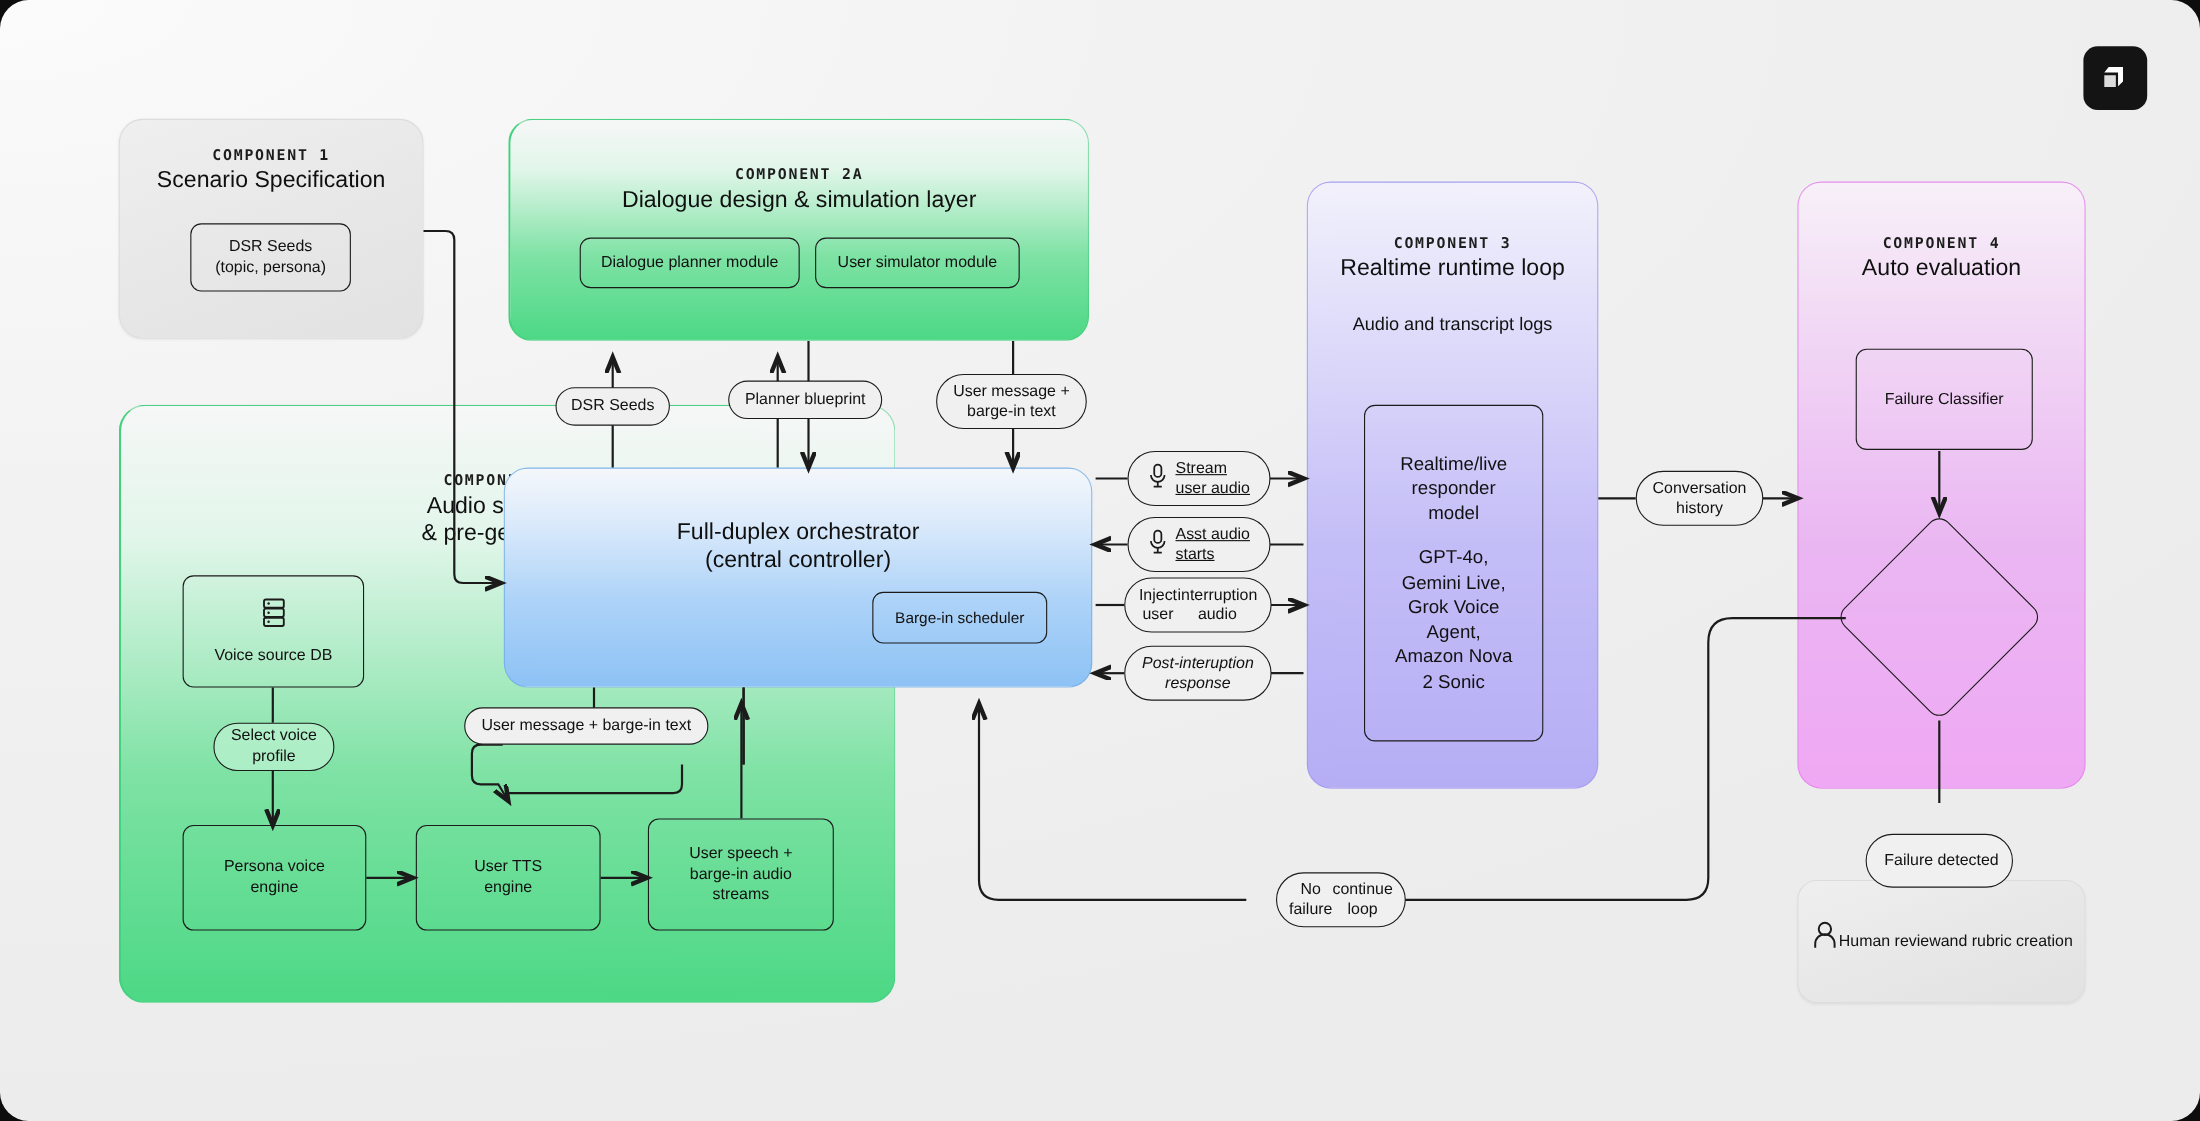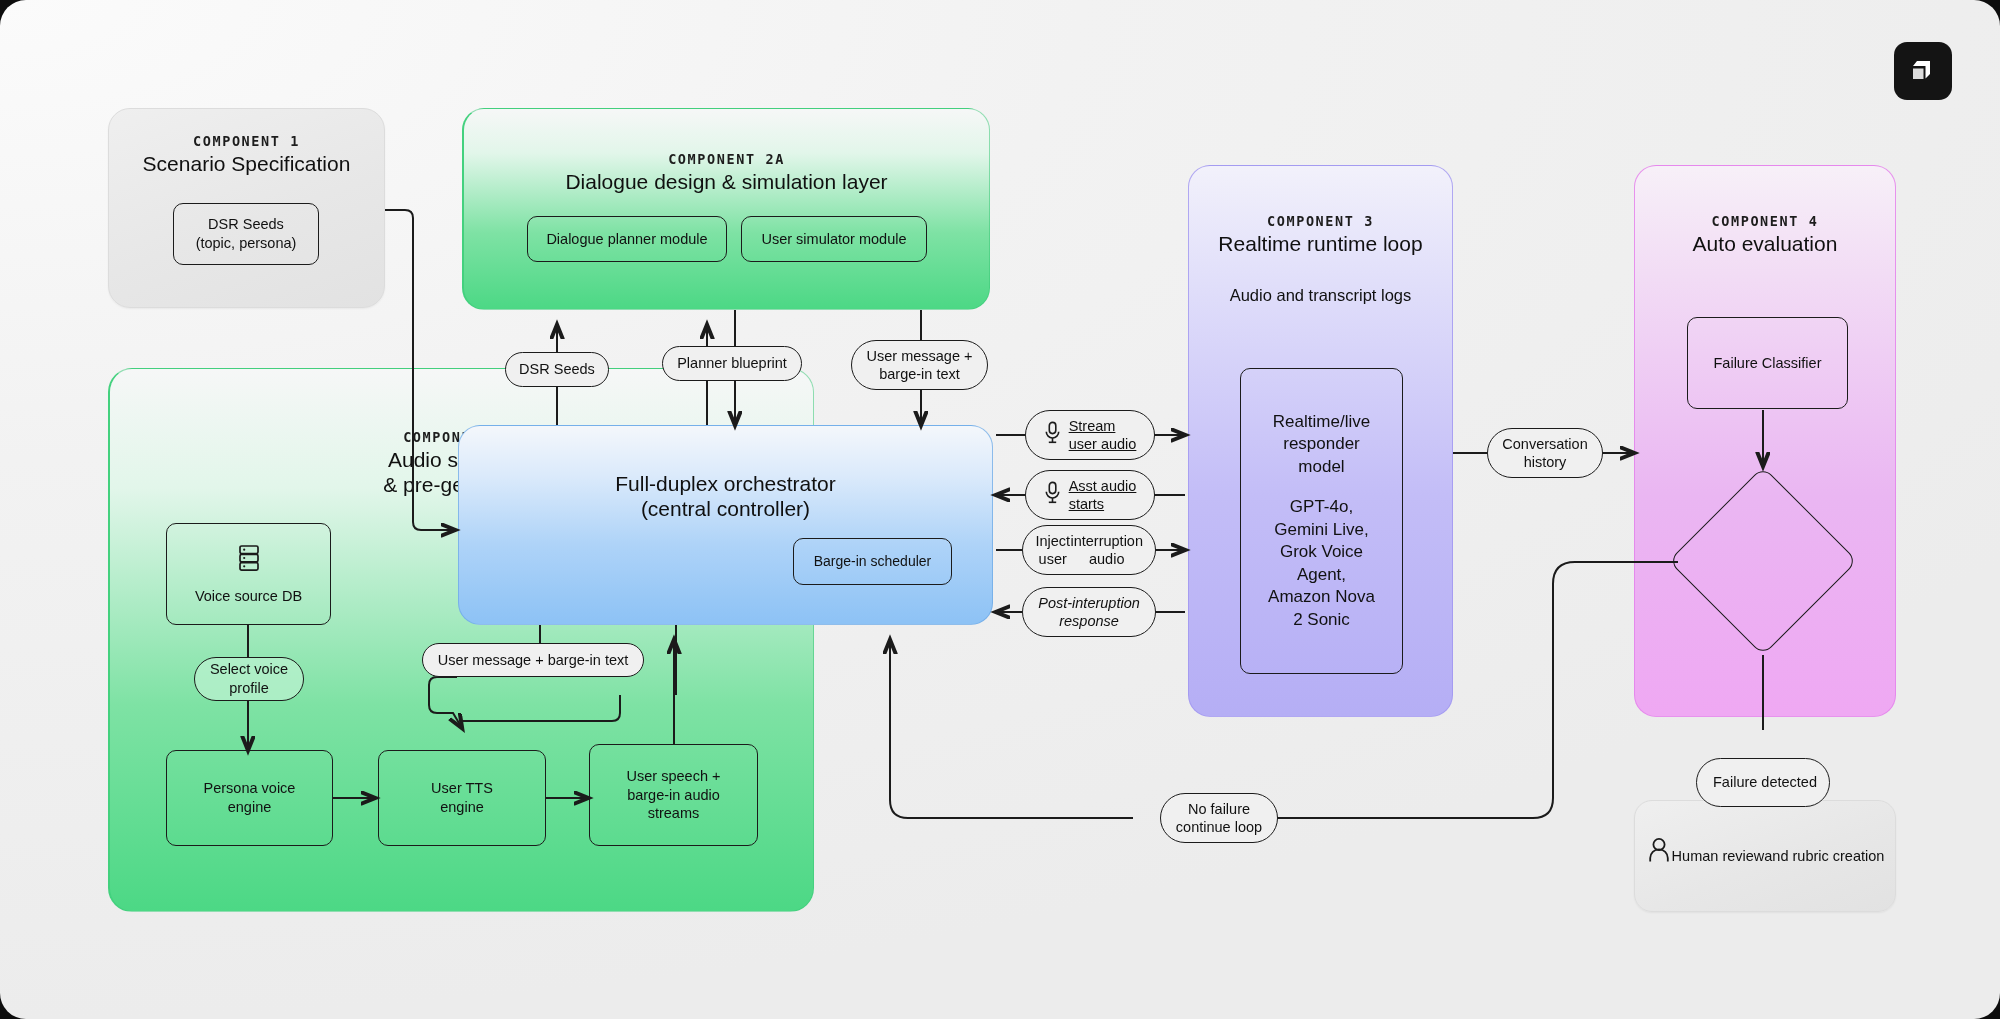--- a/index.html
+++ b/index.html
@@ -371,21 +371,21 @@
   <div class="edge-label" style="left:1022px;top:587px;width:134px;height:50px;flex-direction:column;font-style:italic;">
     <span>Post-interuption</span>
     <span>response</span>
   </div>
 
   <div class="edge-label" style="left:1487px;top:428px;width:116px;height:50px;flex-direction:column;">
     <span>Conversation</span>
     <span>history</span>
   </div>
 
-  <div class="edge-label" style="left:1160px;top:793px;width:118px;height:50px;flex-direction:column;">
+  <div class="edge-label" style="left:1160px;top:793px;width:118px;height:50px;flex-direction:row;">
     <span>No failure</span>
     <span>continue loop</span>
   </div>
 
   <div class="edge-label" style="left:1696px;top:758px;width:134px;height:49px;justify-content:flex-end;">
     <span>Failure detected</span>
   </div>
 
 </div>
 

